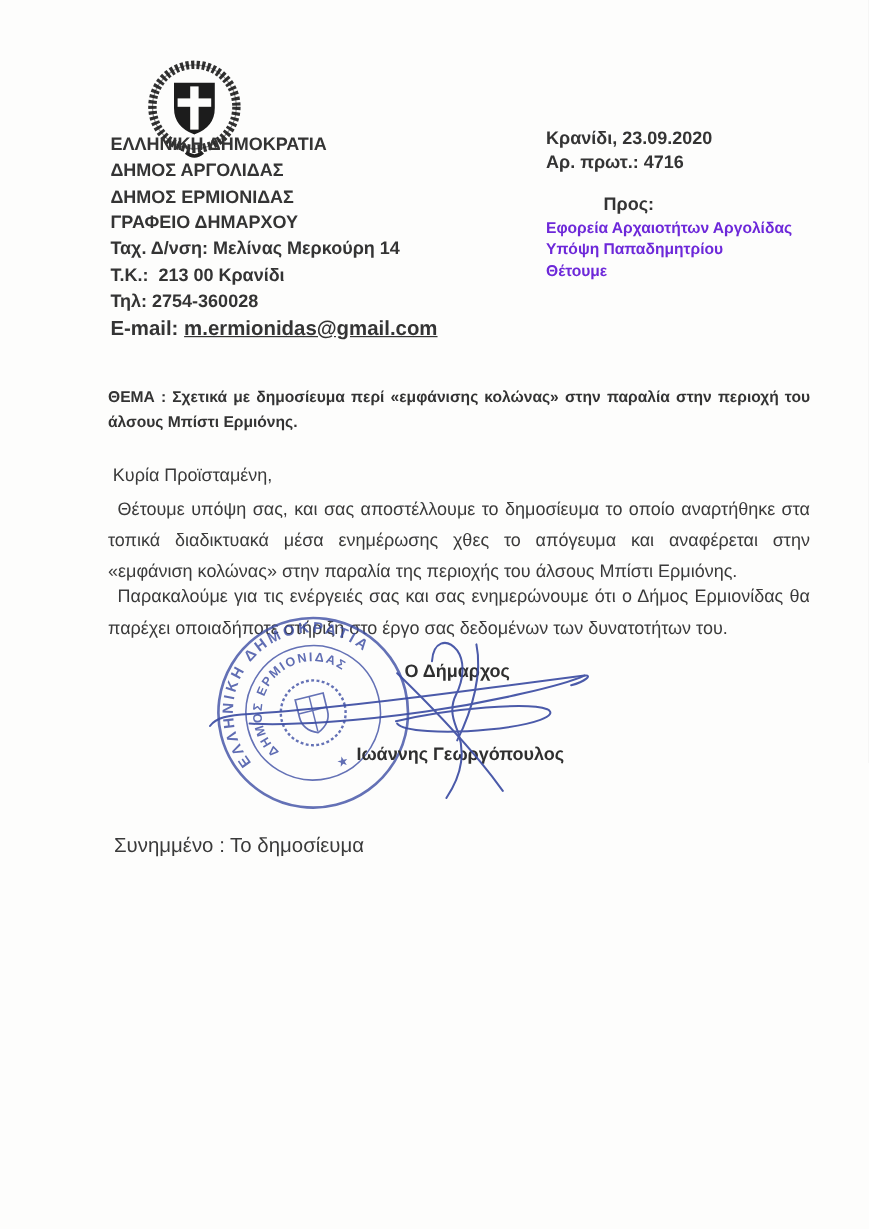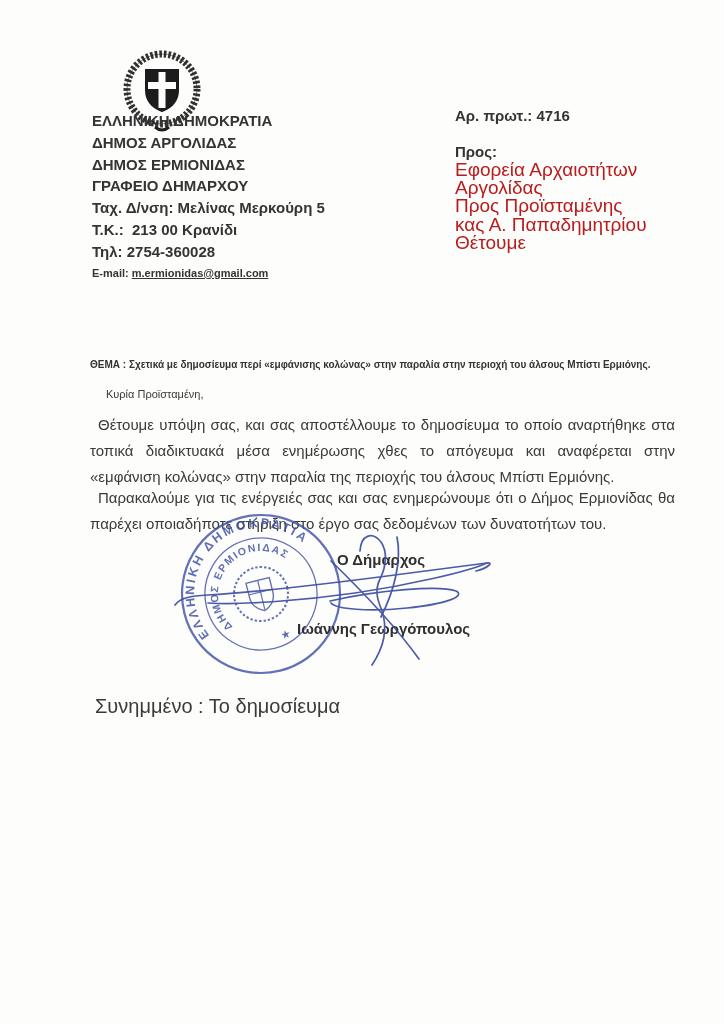--- a/index.html
+++ b/index.html
@@ -5,45 +5,45 @@
   * { margin:0; padding:0; box-sizing:border-box; }
   html,body { background:#e8e8e8; }
   .page {
     position:relative; width:724px; height:1024px; margin:0 auto;
     background:#fdfdfc; overflow:hidden;
     font-family:"Liberation Sans", sans-serif; color:#3a3a3a;
   }
   .emblem { position:absolute; left:119px; top:46px; width:86px; height:88px; }
   .sender { position:absolute; left:92px; top:110px; }
   .sender .s-line { font-weight:700; font-size:15px; line-height:21.8px; color:#343434; }
-  .email-line { font-weight:700; font-size:11px; line-height:21.8px; color:#343434; }
+  .email-line { font-weight:700; font-size:17px; line-height:21.8px; color:#343434; }
   .email-line .email { text-decoration:underline; }
   .meta { position:absolute; left:455px; top:106px; }
   .meta .m-strong { font-weight:700; font-size:15px; line-height:19.5px; color:#343434; }
-  .meta .to-label { margin-top:16px; }
-  .meta .recip { font-weight:400; font-size:19px; line-height:18.2px; color:#b91c1c; }
+  .meta .to-label { margin-top:16px;margin-left:48px; }
+  .meta .recip { font-weight:700; font-size:13px; line-height:18.2px; color:#6d28d9; }
   .subject {
-    position:absolute; left:90px; top:355px; width:585px;
-    font-weight:700; font-size:10px; line-height:20.5px; text-align:justify; color:#333;
+    position:absolute; left:90px; top:321px; width:585px;
+    font-weight:700; font-size:13px; line-height:20.5px; text-align:justify; color:#333;
   }
-  .salutation { position:absolute; left:106px; top:388px; font-size:11px; }
+  .salutation { position:absolute; left:94px; top:388px; font-size:15px; }
   .body-p {
     position:absolute; left:90px; width:585px;
     font-size:15px; line-height:26px; text-align:justify; text-indent:8px;
   }
   .p1 { top:412px; }
   .p2 { top:485px; }
   .stamp {
     position:absolute; left:179px; top:512px; width:164px; height:164px;
     transform:rotate(-14deg); opacity:.9; pointer-events:none;
   }
   .sig-title { position:absolute; left:337px; top:551px; font-weight:700; font-size:15px; color:#2f2f2f; }
   .sig-name  { position:absolute; left:297px; top:620px; font-weight:700; font-size:15px; color:#2f2f2f; }
   .signature-svg { position:absolute; left:150px; top:505px; width:390px; height:175px; pointer-events:none; }
-  .attachment { position:absolute; left:95px; top:695px; font-size:20px; }
+  .attachment { position:absolute; left:95px; top:695px; font-size:17px; }
   svg text, svg textPath { font-family:"Liberation Sans", sans-serif; }
 </style>
 </head>
 <body>
 
 <div class="page">
 
   <div class="emblem">
     <svg viewBox="0 0 86 88" width="86" height="88">
       <circle cx="43" cy="43" r="35" fill="none" stroke="#1f1f1f" stroke-width="7" stroke-dasharray="2.6 1.9" opacity="0.92"></circle>
@@ -54,32 +54,32 @@
       <path d="M 27 24 h 32 v 20 q 0 15 -16 21 q -16 -6 -16 -21 z" fill="none" stroke="#1c1c1c" stroke-width="2"></path>
       <path d="M 36 81 q 7 6 14 0" fill="none" stroke="#1f1f1f" stroke-width="3"></path>
     </svg>
   </div>
 
   <div class="sender">
     <div class="s-line">ΕΛΛΗΝΙΚΗ ΔΗΜΟΚΡΑΤΙΑ</div>
     <div class="s-line">ΔΗΜΟΣ ΑΡΓΟΛΙΔΑΣ</div>
     <div class="s-line">ΔΗΜΟΣ ΕΡΜΙΟΝΙΔΑΣ</div>
     <div class="s-line">ΓΡΑΦΕΙΟ ΔΗΜΑΡΧΟΥ</div>
-    <div class="s-line">Ταχ. Δ/νση: Μελίνας Μερκούρη 5</div>
+    <div class="s-line">Ταχ. Δ/νση: Μελίνας Μερκούρη 14</div>
     <div class="s-line">Τ.Κ.: &nbsp;213 00 Κρανίδι</div>
     <div class="s-line">Τηλ: 2754-360028</div>
     <div class="email-line"><span>E-mail:&nbsp;</span><span class="email">m.ermionidas@gmail.com</span></div>
   </div>
 
   <div class="meta">
+    <div class="m-strong">Κρανίδι, 23.09.2020</div>
     <div class="m-strong">Αρ. πρωτ.: 4716</div>
     <div class="m-strong to-label">Προς:</div>
     <div class="recip">Εφορεία Αρχαιοτήτων Αργολίδας</div>
-    <div class="recip">Προς Προϊσταμένης</div>
-    <div class="recip">κας Α. Παπαδημητρίου</div>
+    <div class="recip">Υπόψη Παπαδημητρίου</div>
     <div class="recip">Θέτουμε</div>
   </div>
 
   <div class="subject">ΘΕΜΑ : Σχετικά με δημοσίευμα περί «εμφάνισης κολώνας» στην παραλία στην περιοχή του άλσους Μπίστι Ερμιόνης.</div>
 
   <div class="salutation">Κυρία Προϊσταμένη,</div>
 
   <p class="body-p p2">Παρακαλούμε για τις ενέργειές σας και σας ενημερώνουμε ότι ο Δήμος Ερμιονίδας θα παρέχει οποιαδήποτε στήριξη στο έργο σας δεδομένων των δυνατοτήτων του.</p>
   <p class="body-p p1">Θέτουμε υπόψη σας, και σας αποστέλλουμε το δημοσίευμα το οποίο αναρτήθηκε στα τοπικά διαδικτυακά μέσα ενημέρωσης χθες το απόγευμα και αναφέρεται στην «εμφάνιση κολώνας» στην παραλία της περιοχής του άλσους Μπίστι Ερμιόνης.</p>
 

